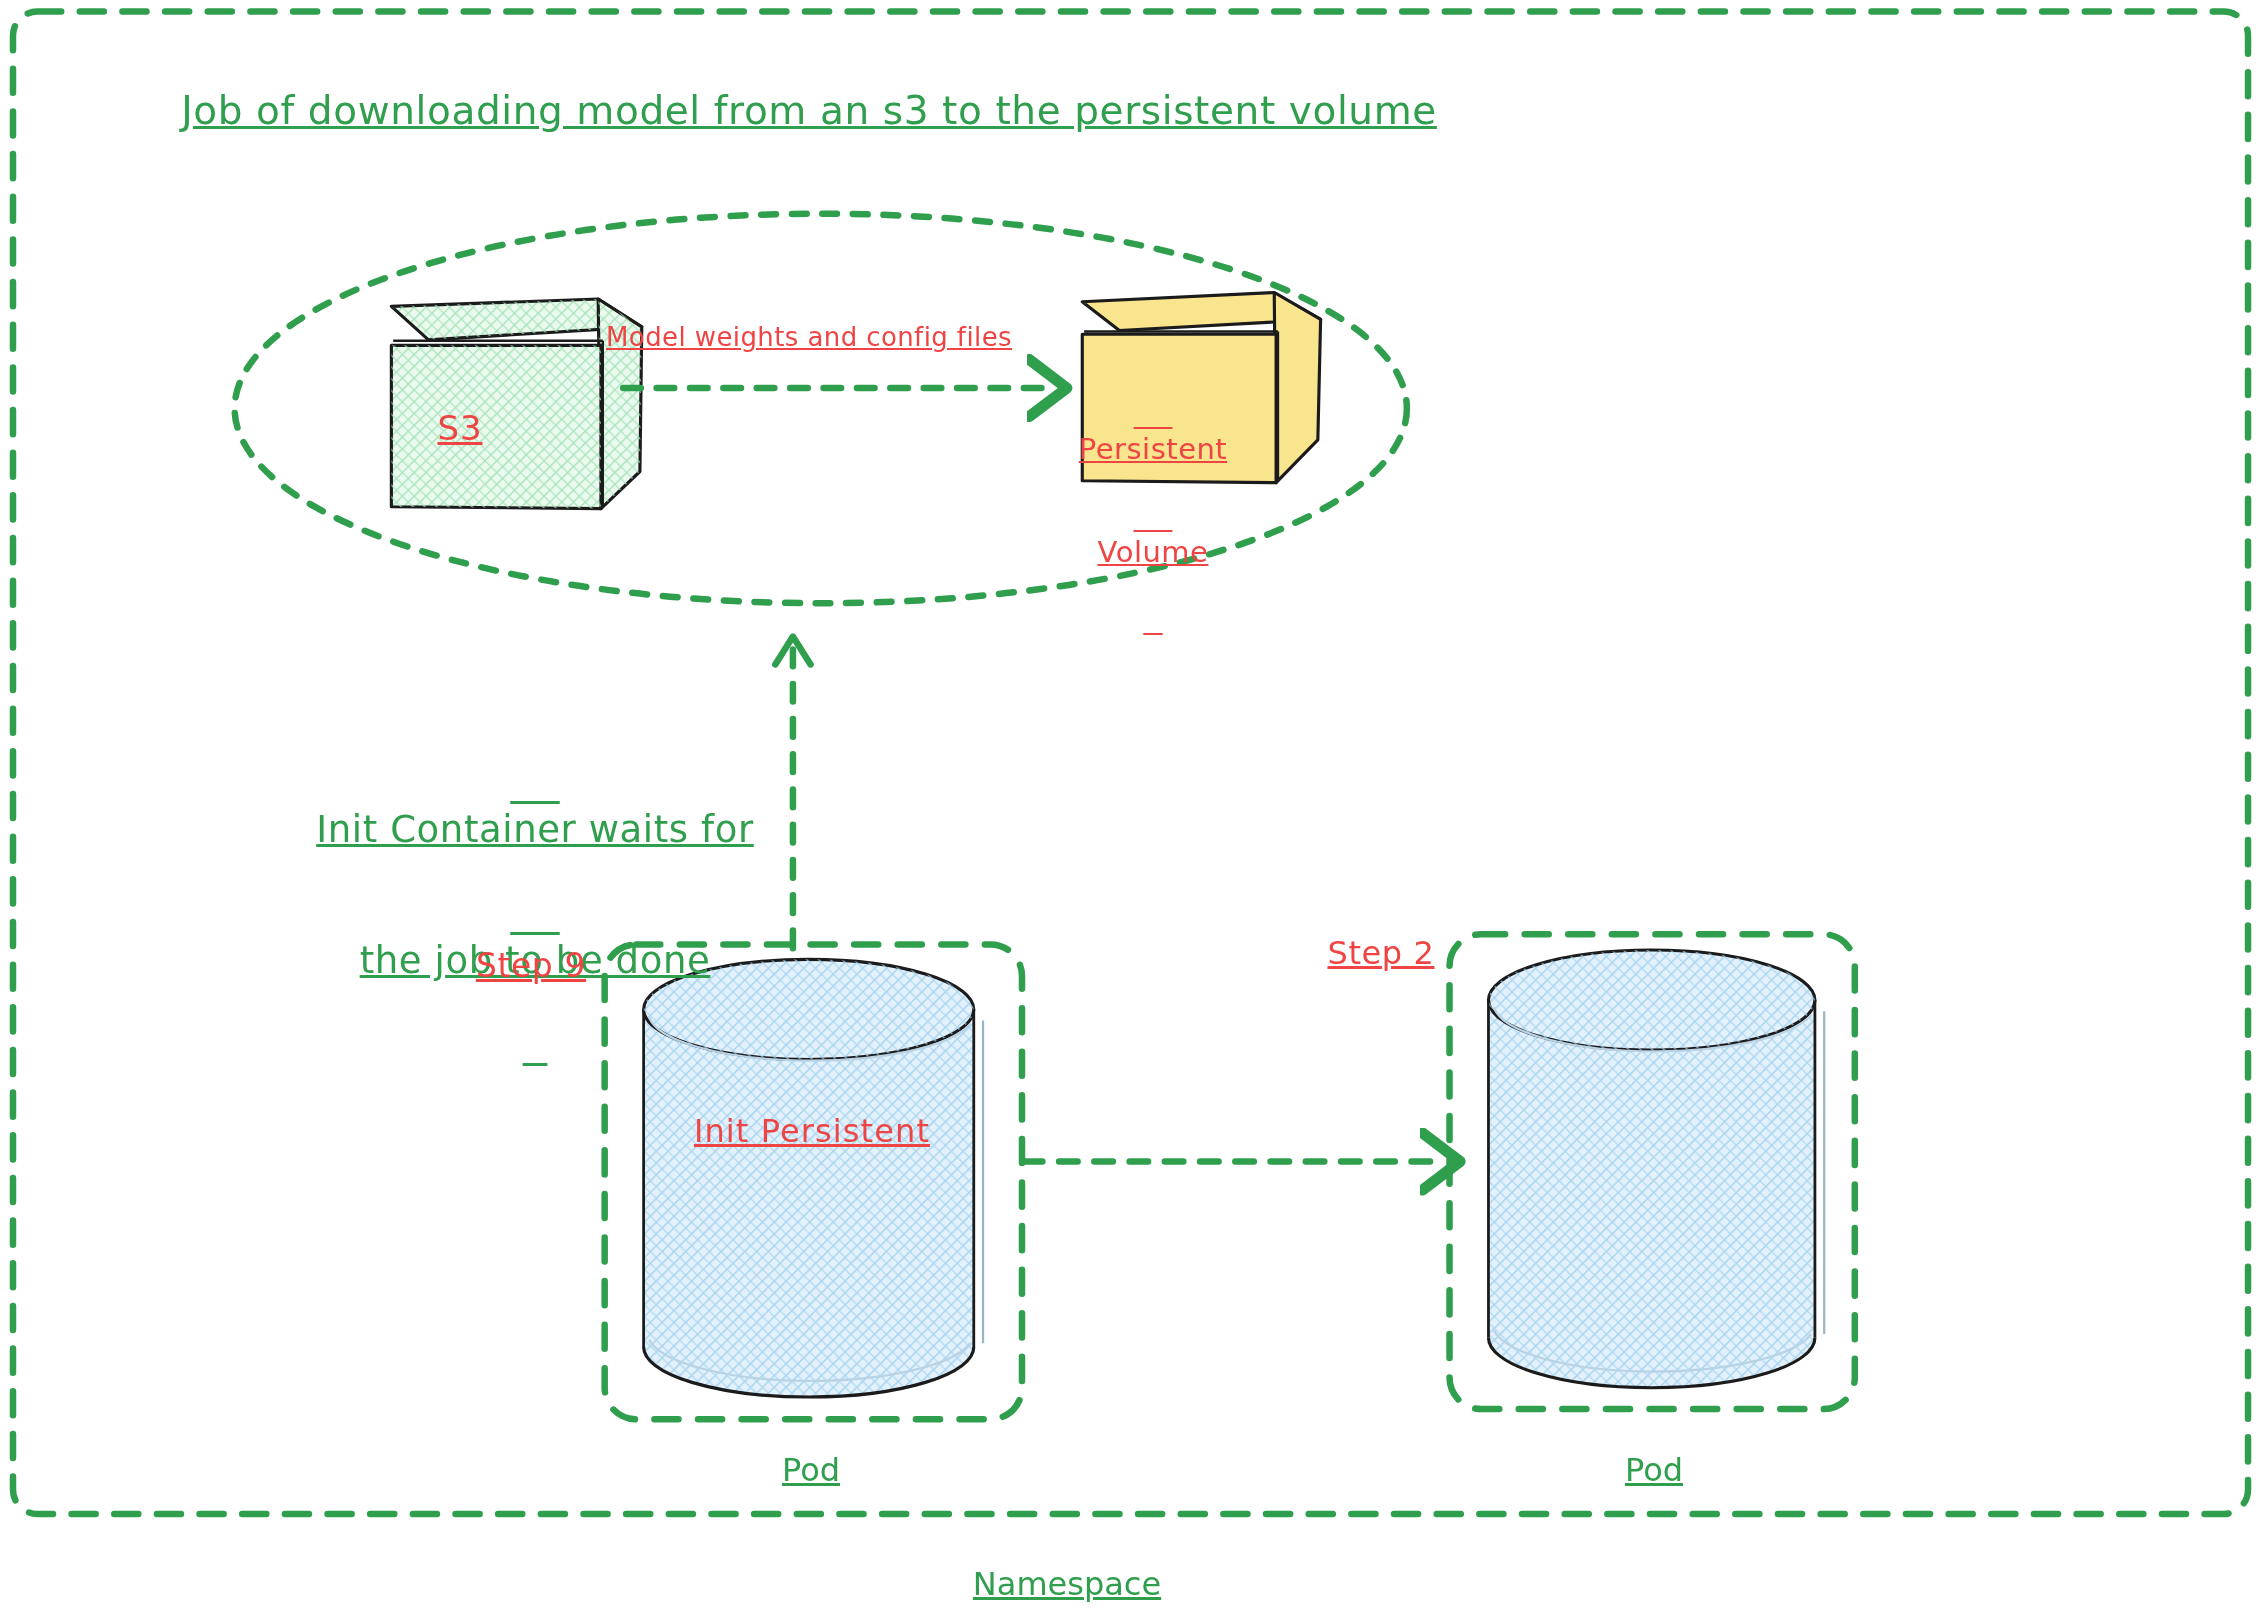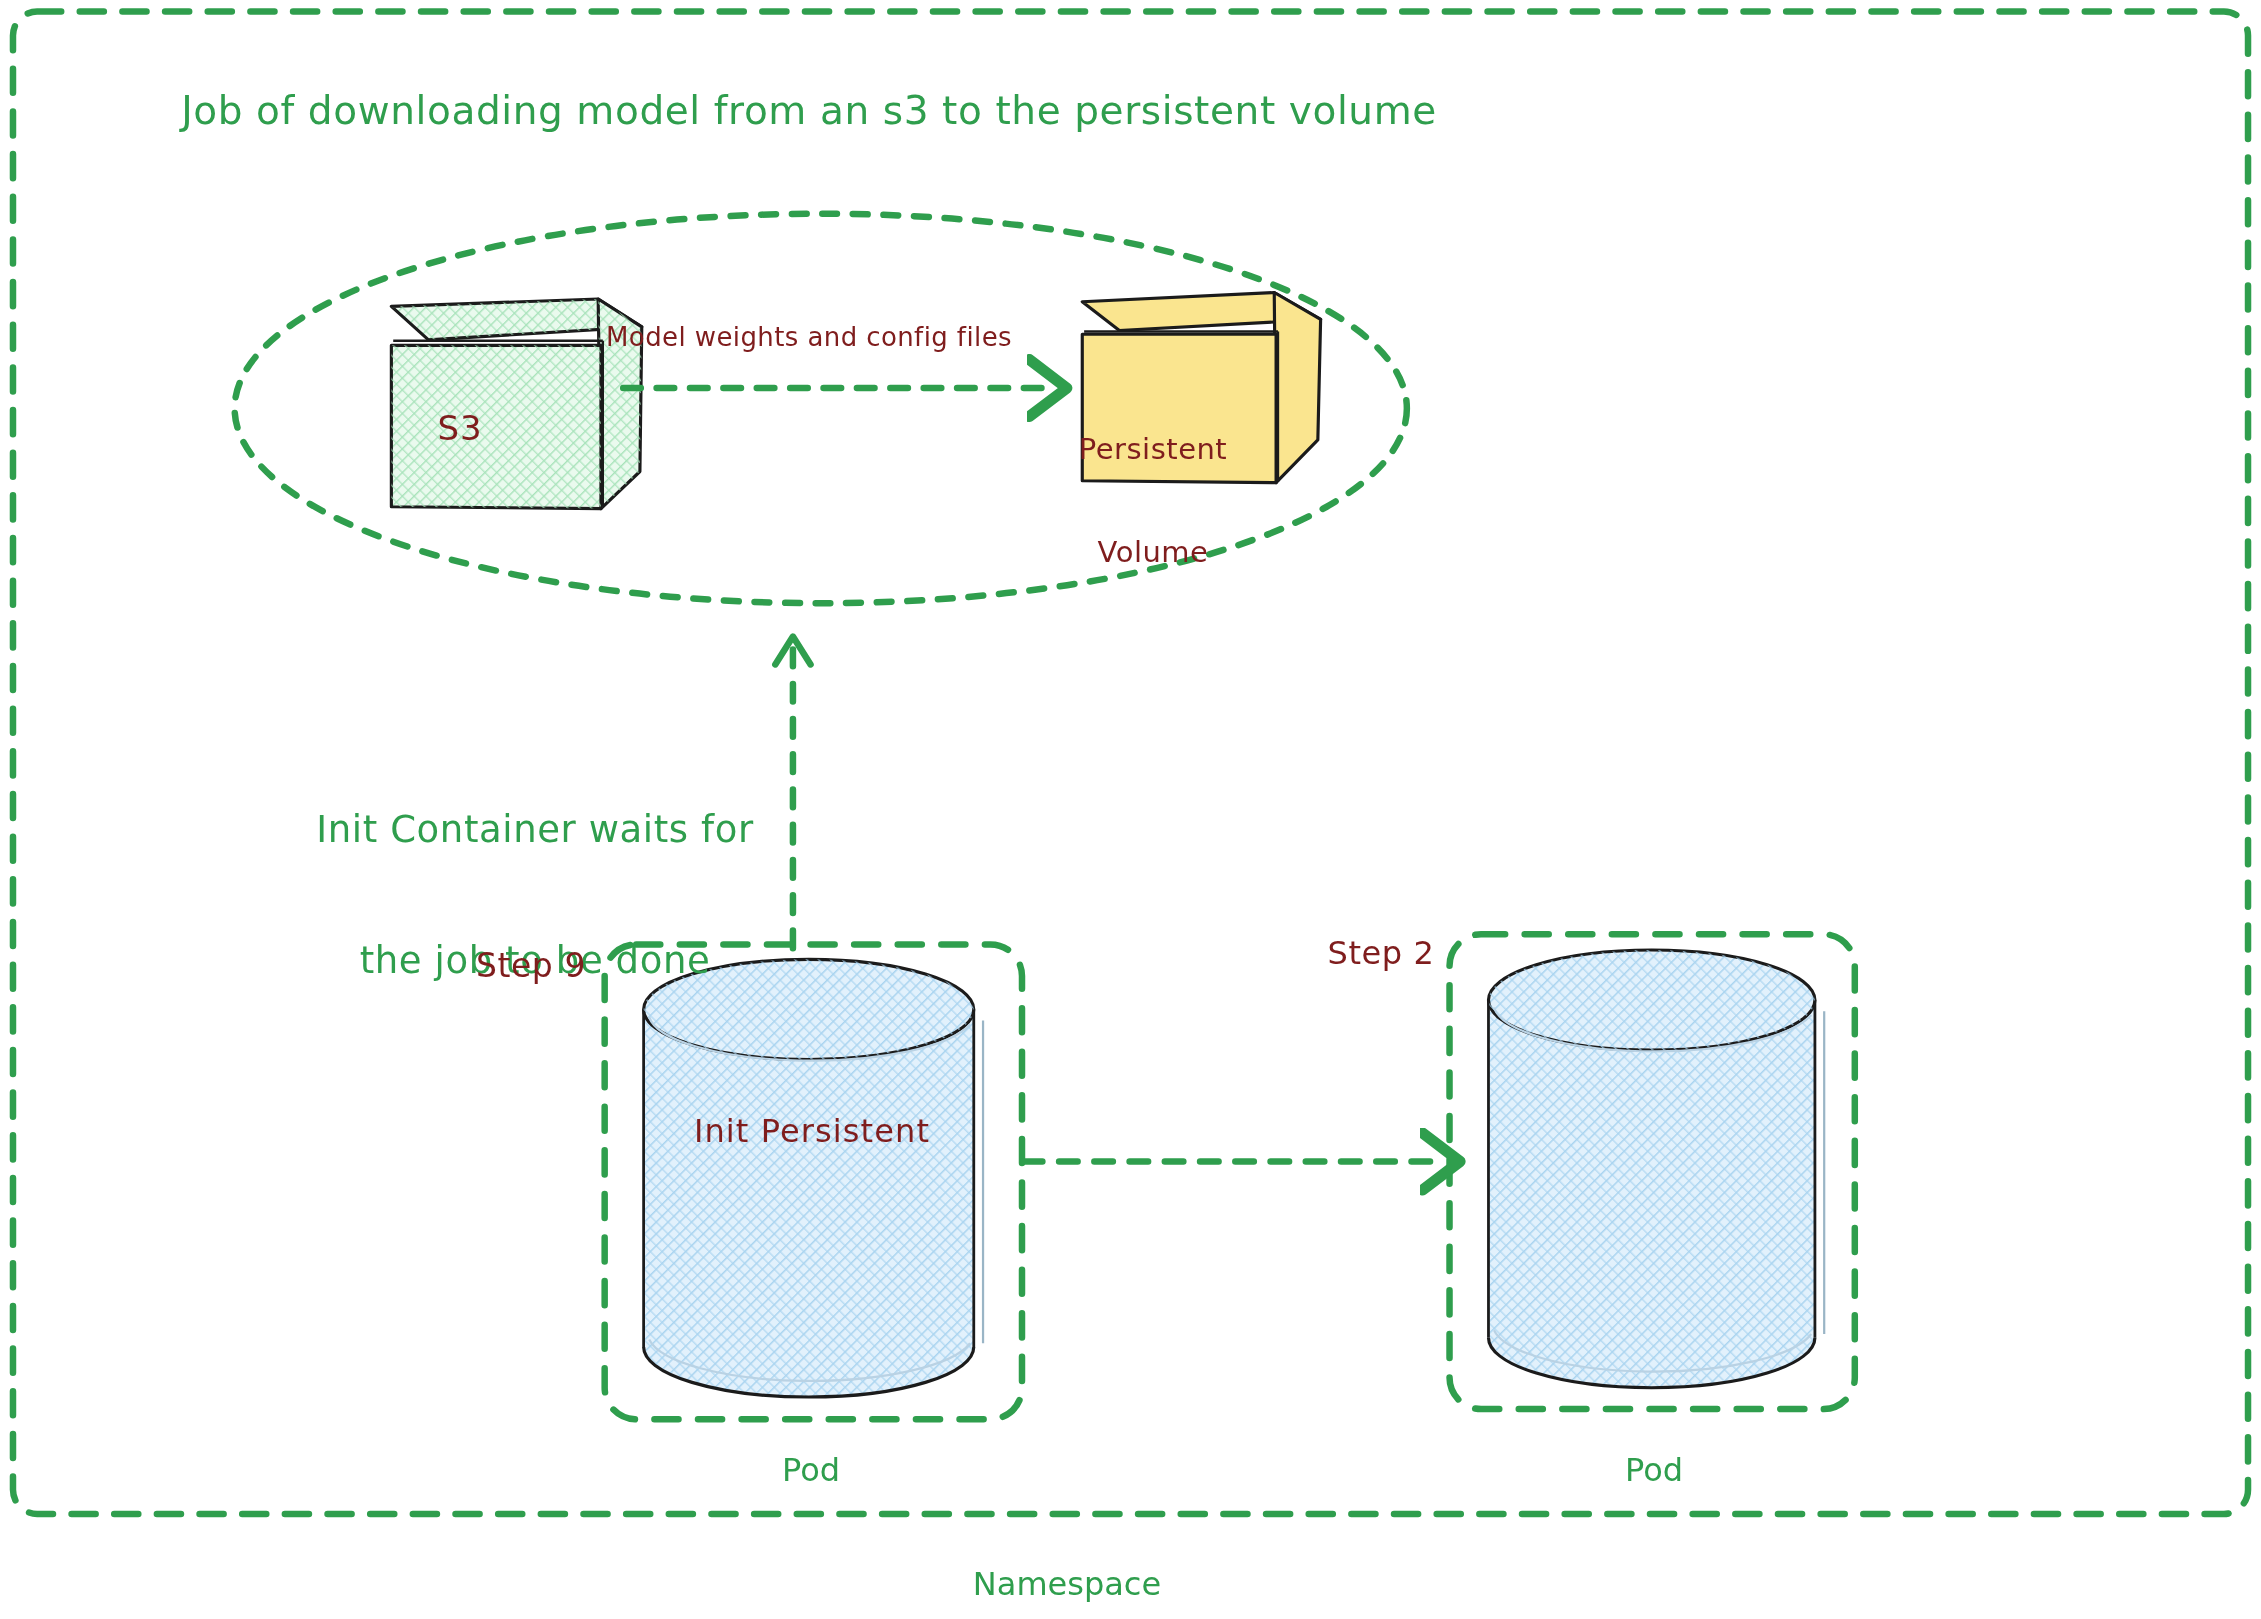--- a/index.html
+++ b/index.html
@@ -24,26 +24,27 @@
     left: 0;
     top: 0;
     width: 2261px;
     height: 1620px;
   }
   .txt {
     position: absolute;
     white-space: pre;
     line-height: 1.18;
     font-family: "DejaVu Sans", sans-serif;
+    text-decoration: underline;
   }
   .green-label {
     color: #2f9e4d;
   }
   .black-label {
-    color: #7f1d1d;
+    color: #ef4444;
   }
   .center {
     text-align: center;
     transform: translateX(-50%);
   }
   
   #job-title {
     left: 809px;
     top: 88px;
     font-size: 39px;

